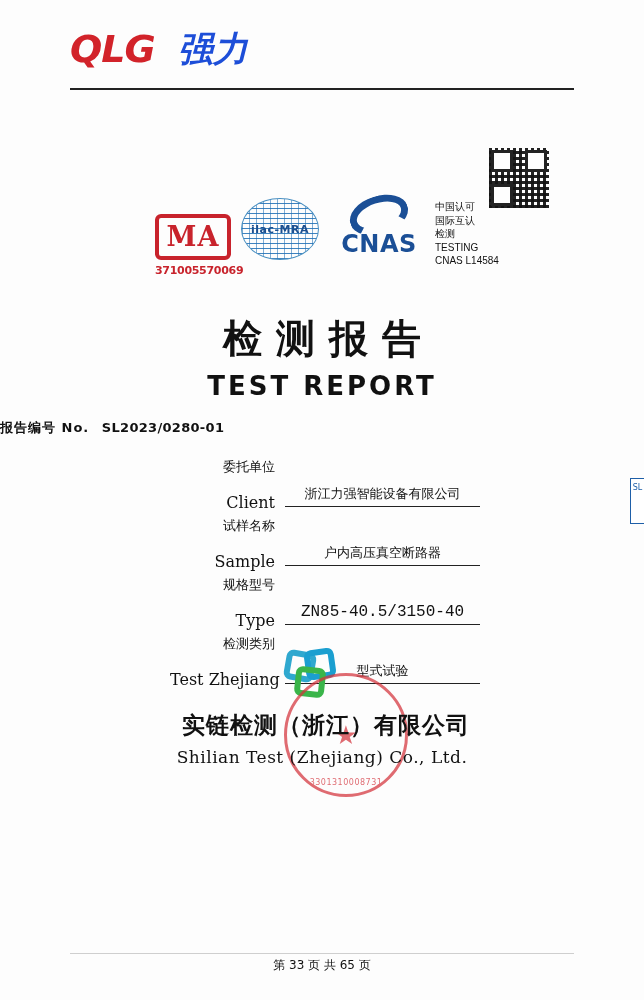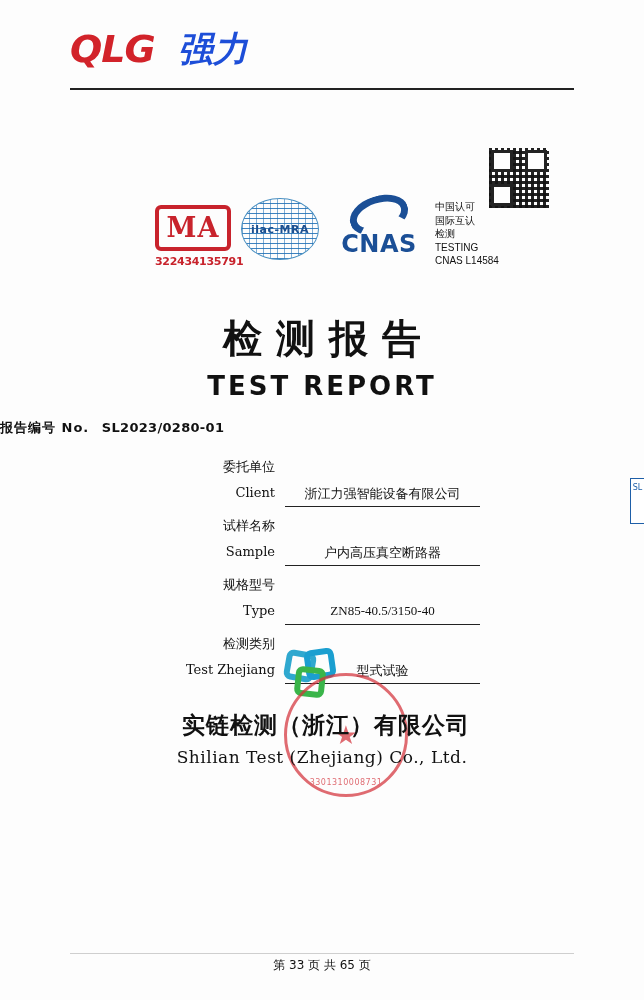--- a/index.html
+++ b/index.html
@@ -97,21 +97,21 @@
   
   .marks {
     position: absolute;
     top: 196px;
     left: 155px;
     width: 340px;
     height: 96px;
   }
   .cma {
     position: absolute;
-    left: 0; top: 9px;
+    left: 0; top: 18px;
     width: 78px; text-align: center;
   }
   .cma-box {
     width: 76px; height: 46px;
     border: 4px solid #c8232c;
     border-radius: 6px;
     box-sizing: border-box;
     color: #c8232c;
     font-family: "DejaVu Serif", serif;
     font-weight: bold;
@@ -234,36 +234,37 @@
     width: 105px;
     text-align: right;
     padding-right: 10px;
     font-family: "DejaVu Sans", sans-serif;
     font-size: 13px;
     color: #111;
     white-space: nowrap;
   }
   .info-label.en {
     font-family: "DejaVu Serif", serif;
-    font-size: 13px;
+    font-size: 16px;
+    margin-top: 8px;
   }
   .info-value {
     flex: 1;
     border-bottom: 1px solid #222;
     font-family: "DejaVu Sans", sans-serif;
     font-size: 13px;
     text-align: center;
     padding-bottom: 21px;
     height: 20px;
     box-sizing: border-box;
     white-space: nowrap;
   }
   .info-value.mono {
-    font-family: Liberation Serif, serif;
-    font-size: 13px;
+    font-family: Liberation Mono, monospace;
+    font-size: 16px;
   }
   .info-gap { height: 5px; }
 
   
   .seal-area {
     position: absolute;
     top: 645px;
     left: 0; right: 0;
     height: 160px;
   }
@@ -384,21 +385,21 @@
   </div>
 
   <div class="qr">
     <div class="qr-in"></div>
   </div>
 
   <div class="marks">
 
     <div class="cma">
       <div class="cma-box">MA</div>
-      <div class="cma-no">322434135791</div>
+      <div class="cma-no">371005570069</div>
     </div>
 
     <div class="ilac">
       <div class="ilac-globe">
         <div class="ilac-label">ilac-MRA</div>
       </div>
     </div>
 
     <div class="cnas">
       <div class="cnas-swoosh"></div>

